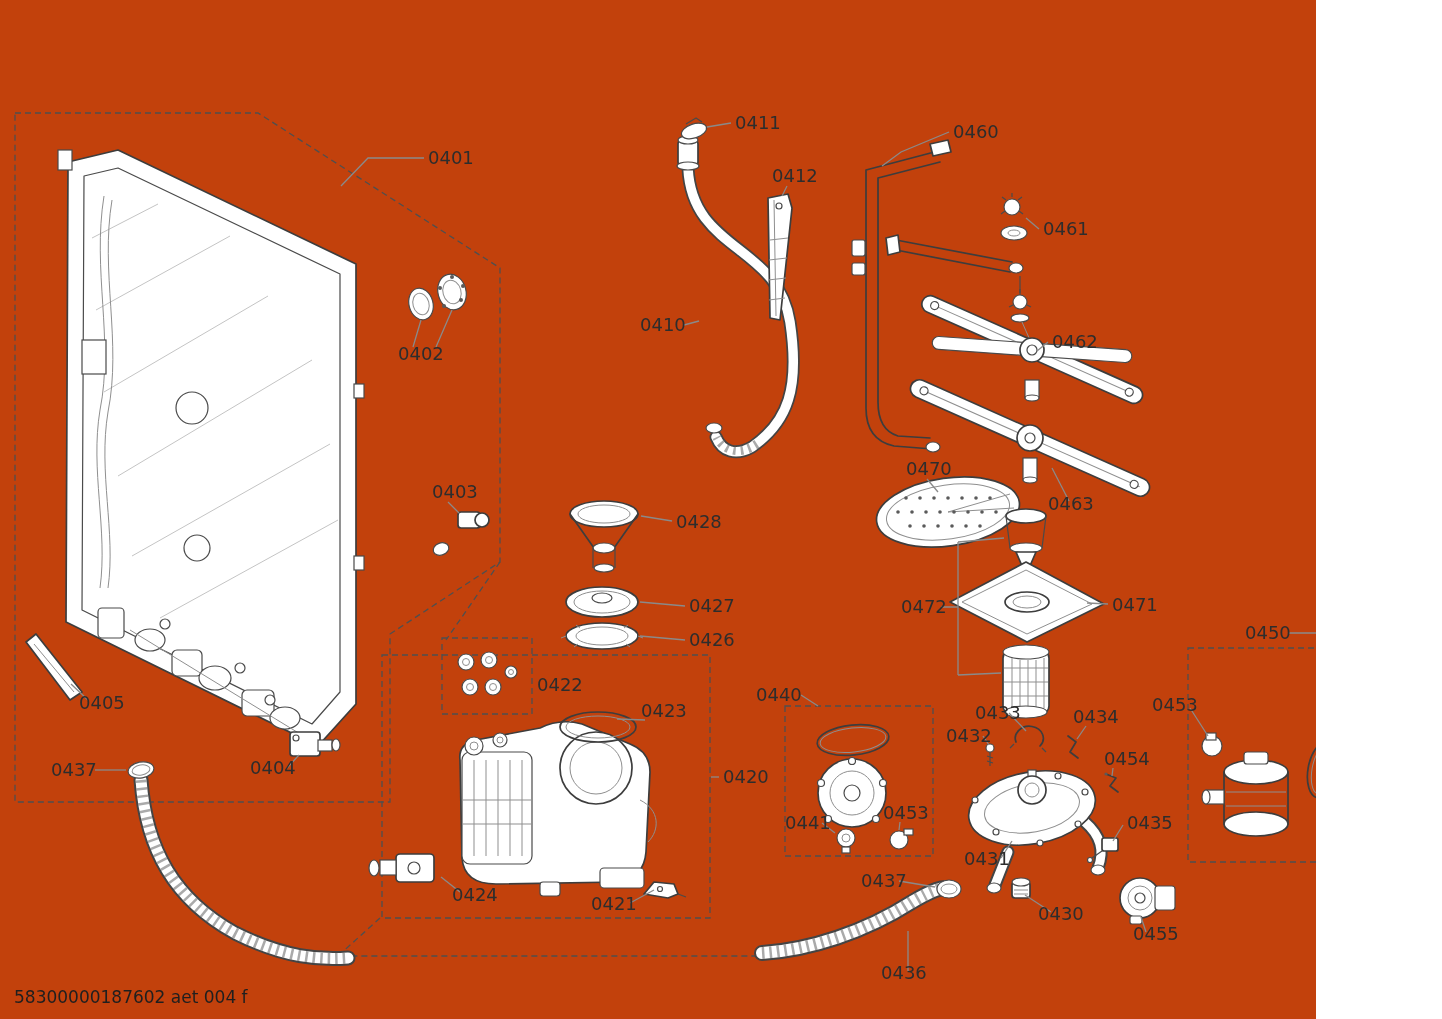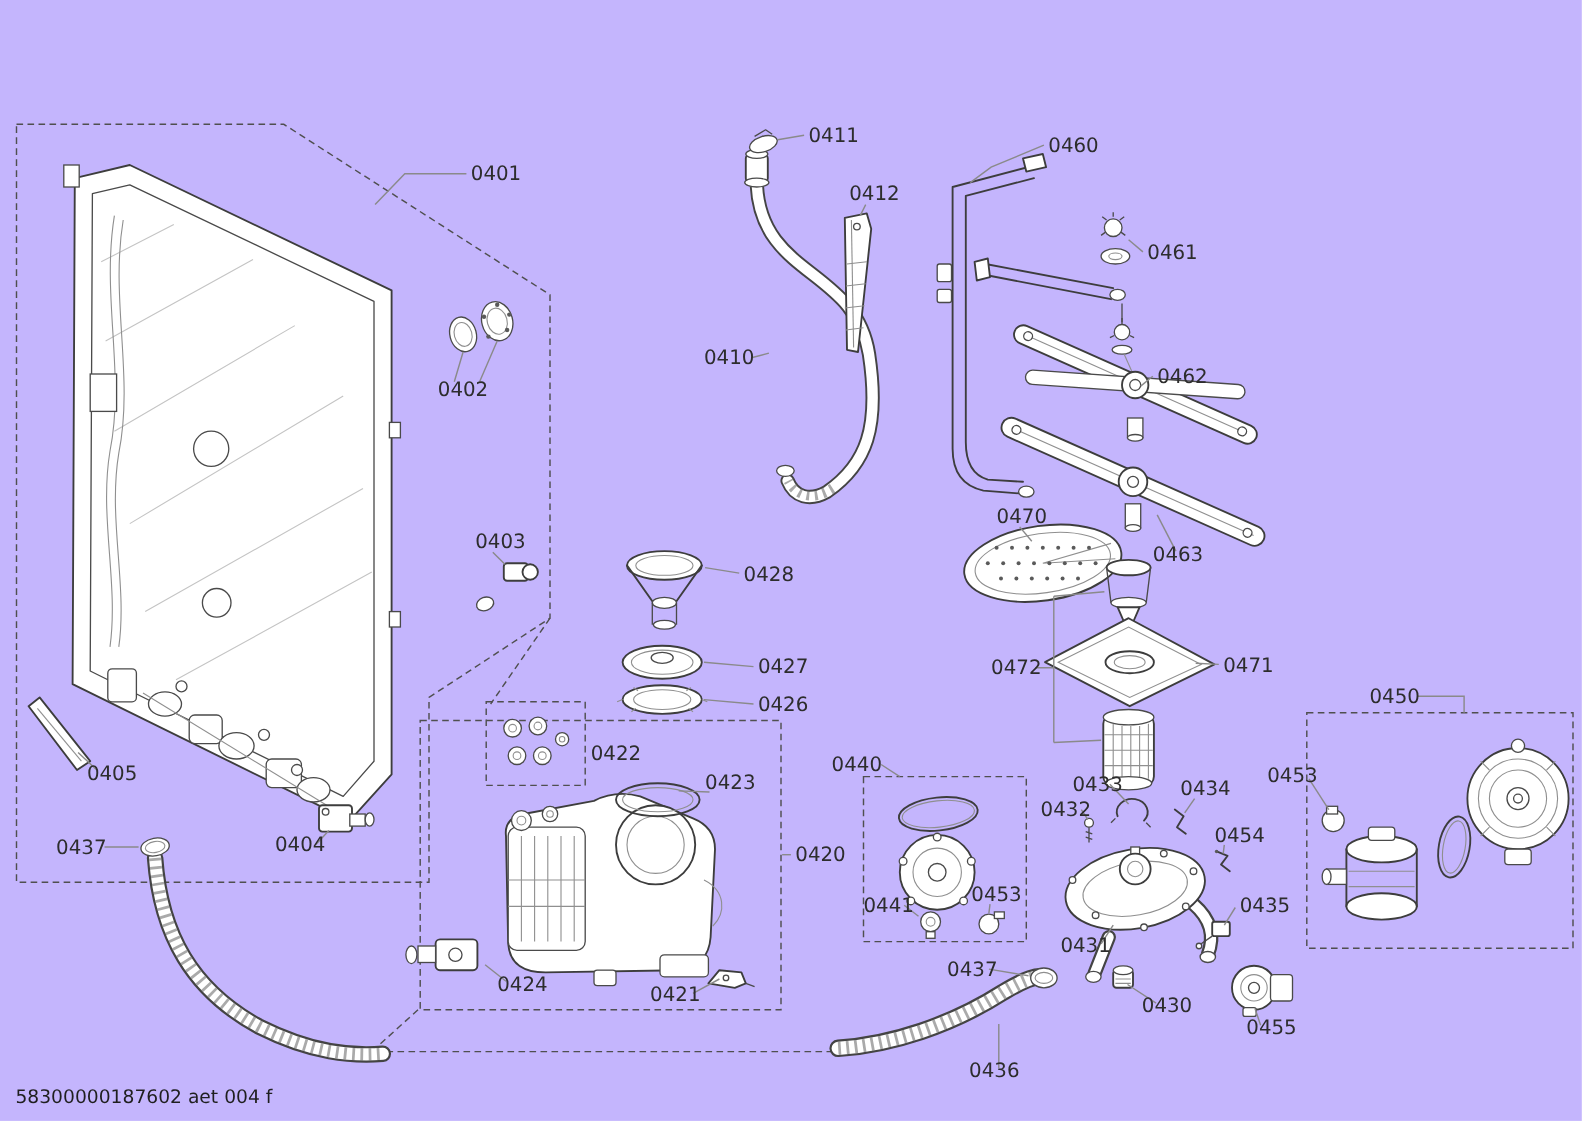--- a/index.html
+++ b/index.html
@@ -1,16 +1,16 @@
 <!DOCTYPE html>
 <html><head>
 <meta charset="utf-8">
 <style>
   html,body{margin:0;padding:0;background:#fff}
-  .canvas{position:relative;width:1438px;height:1019px;background:#c4b5fd;overflow:hidden}
+  .canvas{position:relative;width:1316px;height:1019px;background:#c2410c;overflow:hidden}
   svg{display:block}
   .ln{fill:none;stroke:#3d3d3d;stroke-width:1.7;stroke-linejoin:round;stroke-linecap:round}
   .lnf{fill:#fff;stroke:#3d3d3d;stroke-width:1.7;stroke-linejoin:round}
   .ln2{fill:none;stroke:#4a4a4a;stroke-width:1.2;stroke-linejoin:round}
   .ln2f{fill:#fff;stroke:#4a4a4a;stroke-width:1.2}
   .thin{fill:none;stroke:#8f8f8f;stroke-width:1}
   .hatch{stroke:#c4c4c4;stroke-width:1;fill:none}
   .dash{fill:none;stroke:#4f4f4f;stroke-width:1.3;stroke-dasharray:6 4}
   .leader{fill:none;stroke:#8a8a8a;stroke-width:1.3}
   .hose-o{fill:none;stroke:#444;stroke-width:15;stroke-linecap:round}

